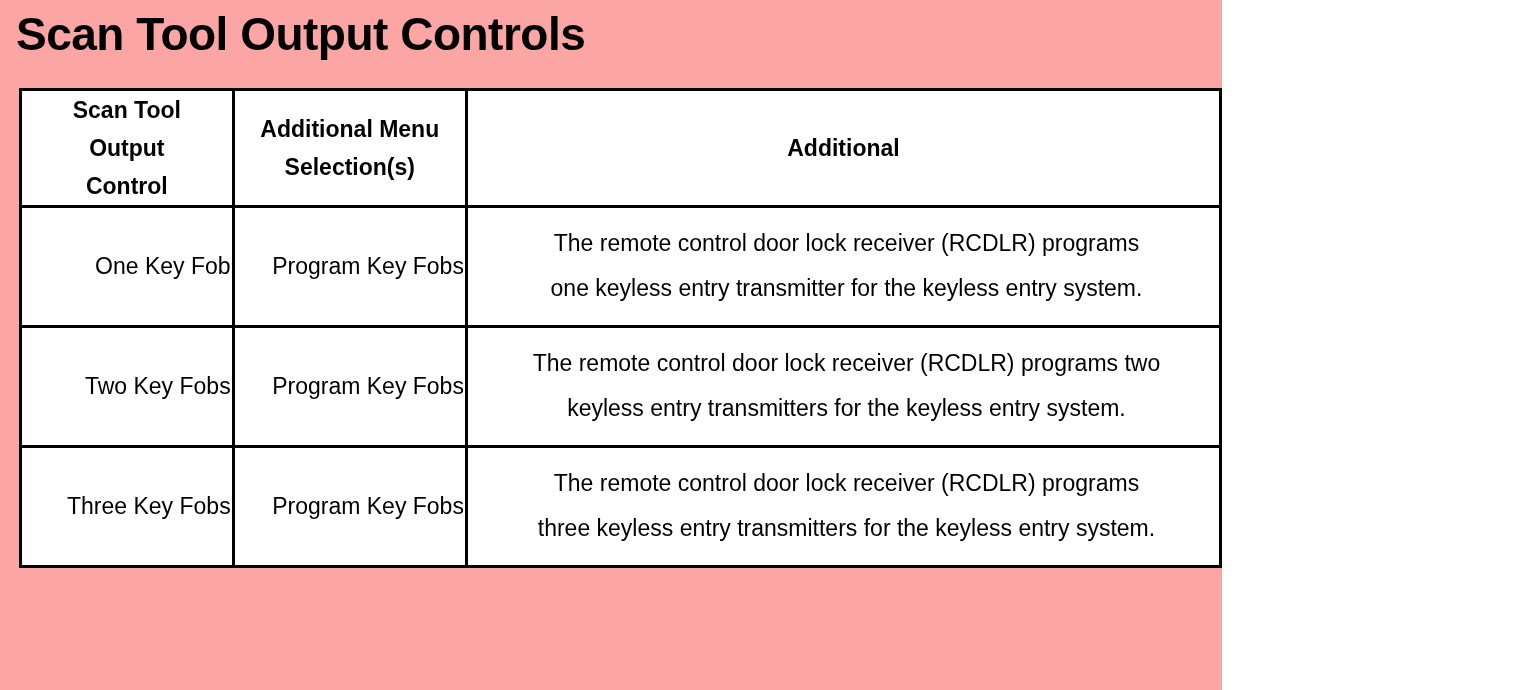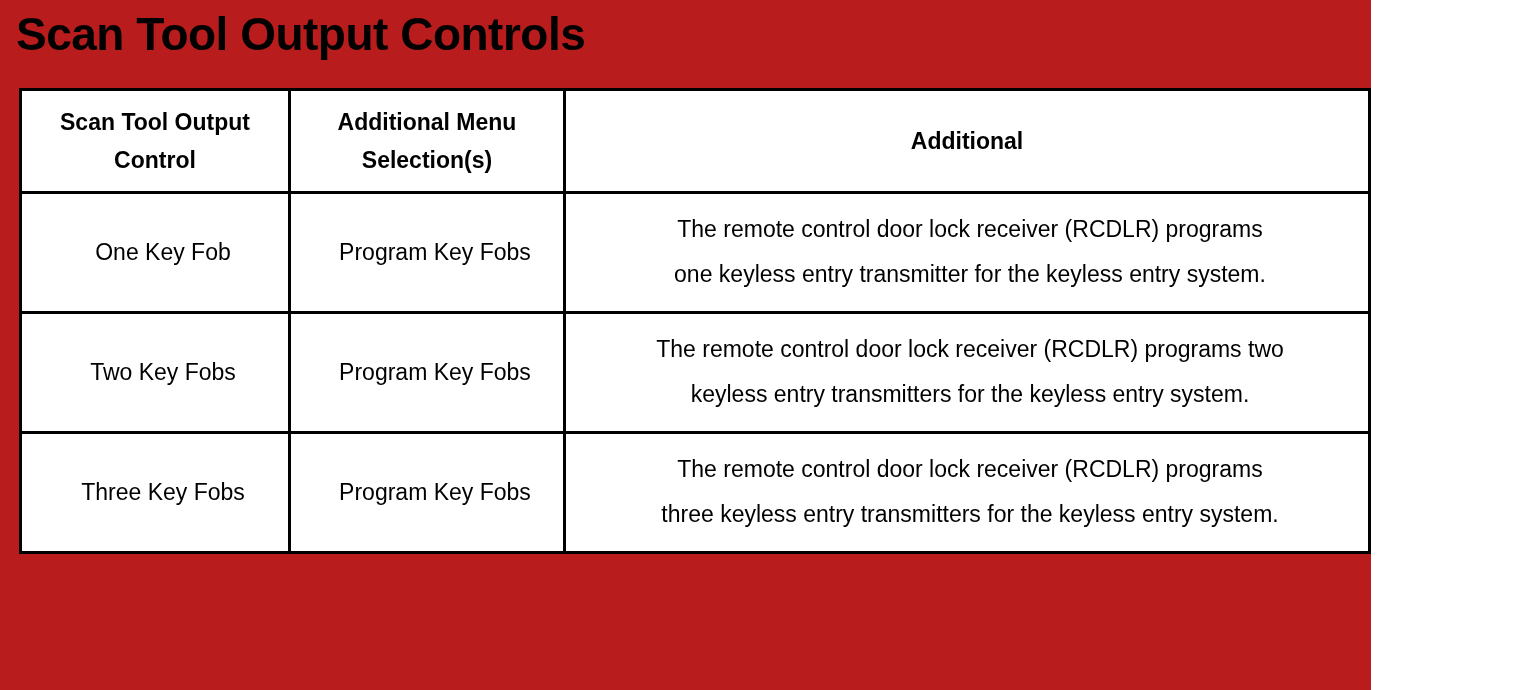--- a/index.html
+++ b/index.html
@@ -7,23 +7,23 @@
     margin: 0;
     padding: 0;
     background: #ffffff;
     font-family: "Liberation Sans", sans-serif;
     color: #000000;
     width: 1536px;
     height: 690px;
     overflow: hidden;
   }
   .page {
-    width: 1371px;
+    width: 1222px;
     height: 690px;
-    background: #b91c1c;
+    background: #fca5a5;
   }
   .page-title {
     font-size: 46px;
     font-weight: bold;
     margin: 0;
     padding: 9px 0 0 16px;
     letter-spacing: -0.5px;
     line-height: 1.1;
   }
   table.output-controls {
@@ -48,21 +48,21 @@
     line-height: 38px;
     padding: 0 10px;
   }
   td {
     height: 120px;
     font-size: 23px;
     font-weight: normal;
   }
   td.cell-control, td.cell-menu {
     padding-left: 17px;
-    text-align: center;
+    text-align: right;
   }
   td.cell-desc {
     padding-left: 16px;
     padding-right: 10px;
     text-align: center;
   }
   .desc-line {
     line-height: 45px;
     white-space: nowrap;
   }

